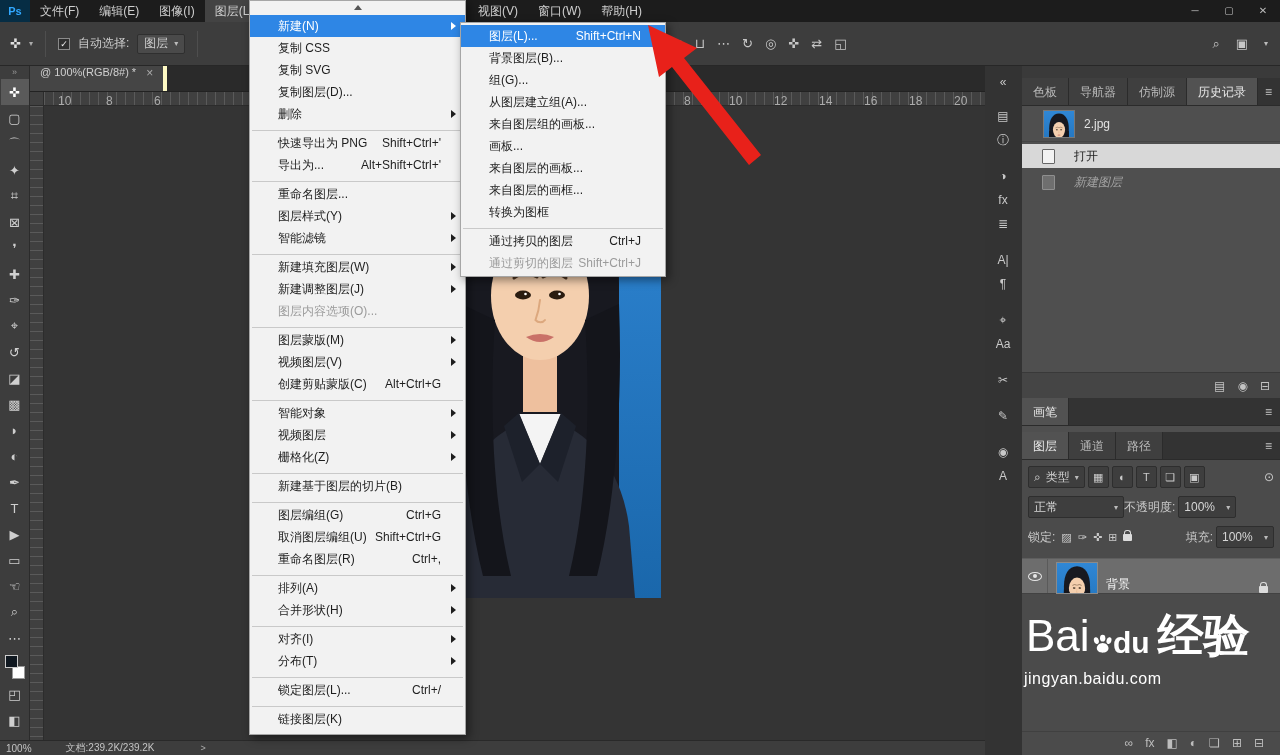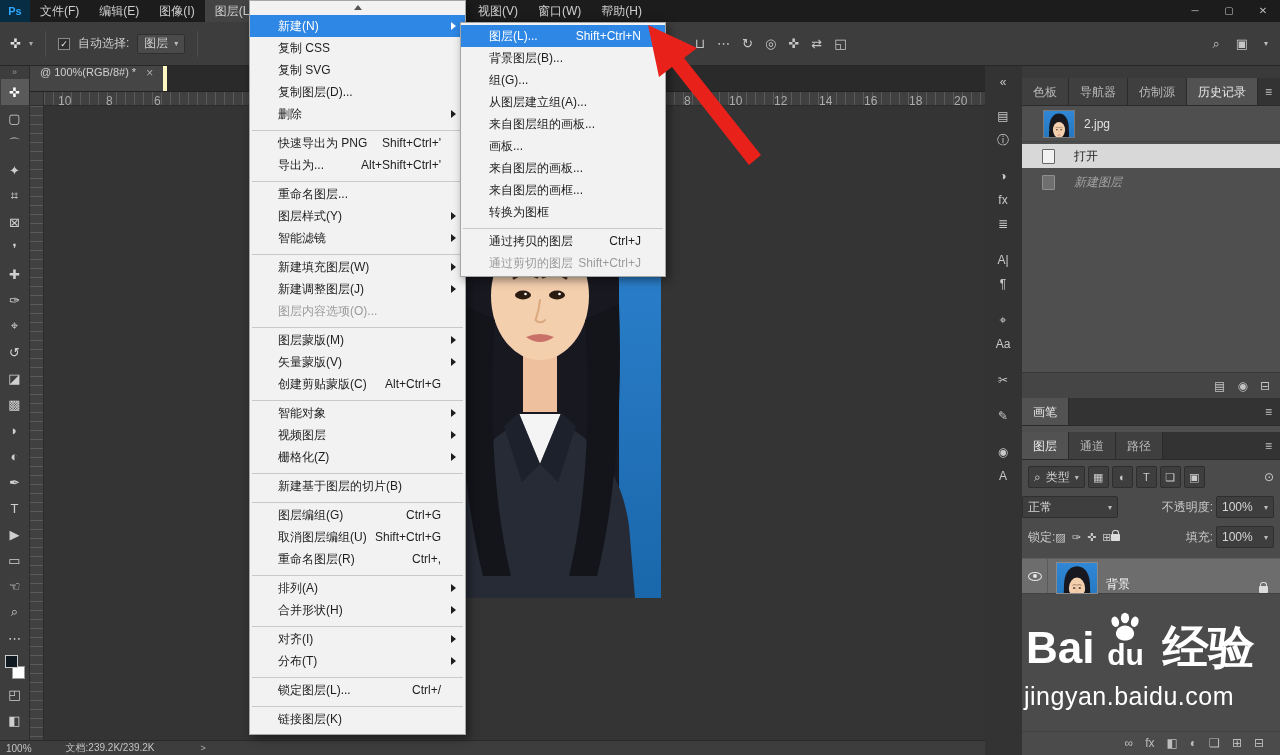--- a/index.html
+++ b/index.html
@@ -81,48 +81,48 @@
 #hfooter{position:absolute;left:0;right:0;top:306px;height:26px;background:#454545;border-top:1px solid #393939;display:flex;align-items:center;justify-content:flex-end;gap:12px;padding-right:10px;color:#c3c3c3}
 #brushhdr{top:332px}
 #brushbody{position:absolute;left:0;right:0;top:360px;height:6px;background:#4f4f4f}
 #g2tabs{top:366px}
 #lbody{position:absolute;left:0;right:0;top:394px;bottom:0;background:#4b4b4b}
 .lfilter{position:absolute;left:6px;top:6px;right:6px;height:22px;display:flex;gap:3px;align-items:center}
 .lsearch{display:flex;align-items:center;gap:5px;background:#3e3e3e;border:1px solid #2e2e2e;height:22px;padding:0 5px;color:#cfcfcf;border-radius:2px}
 .ficons{display:flex;gap:3px}
 .ficon{width:21px;height:22px;background:#3e3e3e;border:1px solid #2e2e2e;color:#c9c9c9;display:flex;align-items:center;justify-content:center;font-size:11px;border-radius:2px}
 .ftoggle{margin-left:auto;color:#c9c9c9}
-.lblend{position:absolute;left:0;top:36px;right:6px;height:22px;display:flex;align-items:center;justify-content:space-between;color:#c9c9c9}
+.lblend{position:absolute;left:6px;top:36px;right:6px;height:22px;display:flex;align-items:center;color:#c9c9c9}
 .bselect{width:96px;display:flex;align-items:center;justify-content:space-between;background:#3e3e3e;border:1px solid #2e2e2e;height:22px;padding:0 5px;color:#d6d6d6;border-radius:2px}
 .pair{display:flex;align-items:center;gap:3px}
 .valbox{display:flex;align-items:center;justify-content:space-between;background:#3e3e3e;border:1px solid #2e2e2e;height:22px;width:58px;padding:0 5px;color:#d6d6d6;border-radius:2px}
-.llock{position:absolute;left:6px;top:66px;right:6px;height:22px;display:flex;align-items:center;color:#c9c9c9}
+.llock{position:absolute;left:6px;top:66px;right:6px;height:22px;display:flex;align-items:center;gap:6px;color:#c9c9c9}
 .lockicons{display:flex;gap:6px;align-items:center}
 .lockicon{font-size:11px;color:#c9c9c9}
 .fillgrp{margin-left:auto}
 .layerrow{position:absolute;left:0;top:98px;right:0;height:36px;background:#6d6d6d;display:flex;align-items:flex-end;border-top:1px solid #5e5e5e;border-bottom:1px solid #424242}
 .eyecol{width:26px;height:100%;display:flex;align-items:center;justify-content:center;border-right:1px solid #5a5a5a}
 .eye{width:14px;height:9px;border:1px solid #e6e6e6;border-radius:50%;position:relative}
 .eye::after{content:"";position:absolute;left:4px;top:1.5px;width:4px;height:4px;border-radius:50%;background:#e6e6e6}
 .lthumb{width:40px;height:30px;margin:0 9px;background:#1a1a1a;overflow:hidden;outline:1px solid #8a8a8a}
 .lname{flex:1;color:#f2f2f2}
 .csslock{width:9px;height:7px;background:#dcdcdc;border-radius:1px;position:relative;margin-right:12px}
 .csslock::before{content:"";position:absolute;left:1px;top:-4px;width:5px;height:4px;border:1.5px solid #dcdcdc;border-bottom:none;border-radius:3px 3px 0 0}
 .llock .csslock{margin-right:0}
 .lbottom{position:absolute;left:0;right:0;bottom:2px;height:22px;display:flex;align-items:center;justify-content:flex-end;gap:12px;padding-right:16px;color:#bdbdbd;border-top:1px solid #404040;font-size:12px}
 
 
 .watermark{position:absolute;left:2px;top:546px;width:256px;color:#fff;z-index:40;pointer-events:none}
 .wm-row{display:flex;align-items:flex-end;gap:2px;padding-left:2px}
-.wm-bai{font-size:44px;font-weight:bold;line-height:1}
-.wm-du-col{display:flex;flex-direction:column;align-items:center;width:58px}
+.wm-bai{font-size:44px;font-weight:normal;line-height:1}
+.wm-du-col{display:flex;flex-direction:row;align-items:center;width:58px}
 .paw{width:34px;height:30px;margin-bottom:-2px}
 .wm-du{font-size:30px;font-weight:bold;line-height:1}
 .wm-suffix{font-size:46px;font-weight:bold;line-height:1;margin-left:6px}
-.wm-url{font-size:25px;margin-top:12px;letter-spacing:.5px}
+.wm-url{font-size:16px;margin-top:12px;letter-spacing:.5px}
 
 
 .pop{position:absolute;background:#f2f2f2;border:1px solid #a6a6a6;box-shadow:3px 3px 9px rgba(0,0,0,.45);color:#1e1e1e;z-index:50}
 #layer-menu{left:249px;top:0;width:217px;padding-bottom:4px}
 #new-submenu{left:460px;top:22px;width:206px;z-index:55;padding:2px 0}
 .scrollrow{height:14px;position:relative}
 .scrollrow::after{content:"";position:absolute;left:50%;top:4px;margin-left:-4px;border:4px solid transparent;border-bottom:5px solid #555;border-top-width:0}
 .mi{display:flex;align-items:center;height:22px;padding:0 24px 0 28px;font-size:12px;position:relative;white-space:nowrap}
 .mi .t{white-space:nowrap}
 .mi .s{margin-left:auto;white-space:nowrap}
@@ -593,21 +593,21 @@
         <span class="t"></span>
         <span class="s"></span>
       </div>
 
       <div class="mi sub">
         <span class="t">图层蒙版(M)</span>
         <span class="s"></span>
       </div>
 
       <div class="mi sub">
-        <span class="t">矢量蒙版(V)</span>
+        <span class="t">视频图层(V)</span>
         <span class="s"></span>
       </div>
 
       <div class="mi">
         <span class="t">创建剪贴蒙版(C)</span>
         <span class="s">Alt+Ctrl+G</span>
       </div>
 
       <div class="mi sep">
         <span class="t"></span>

